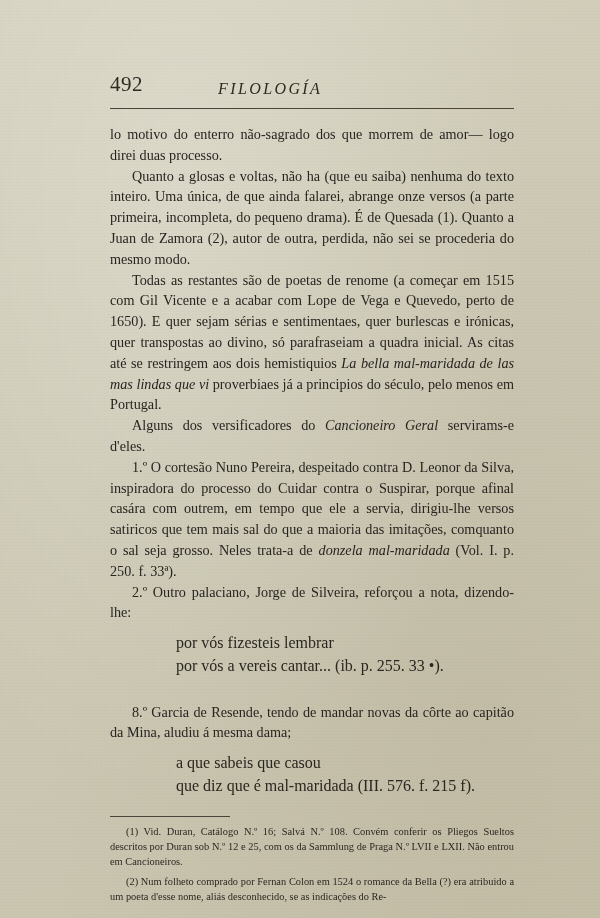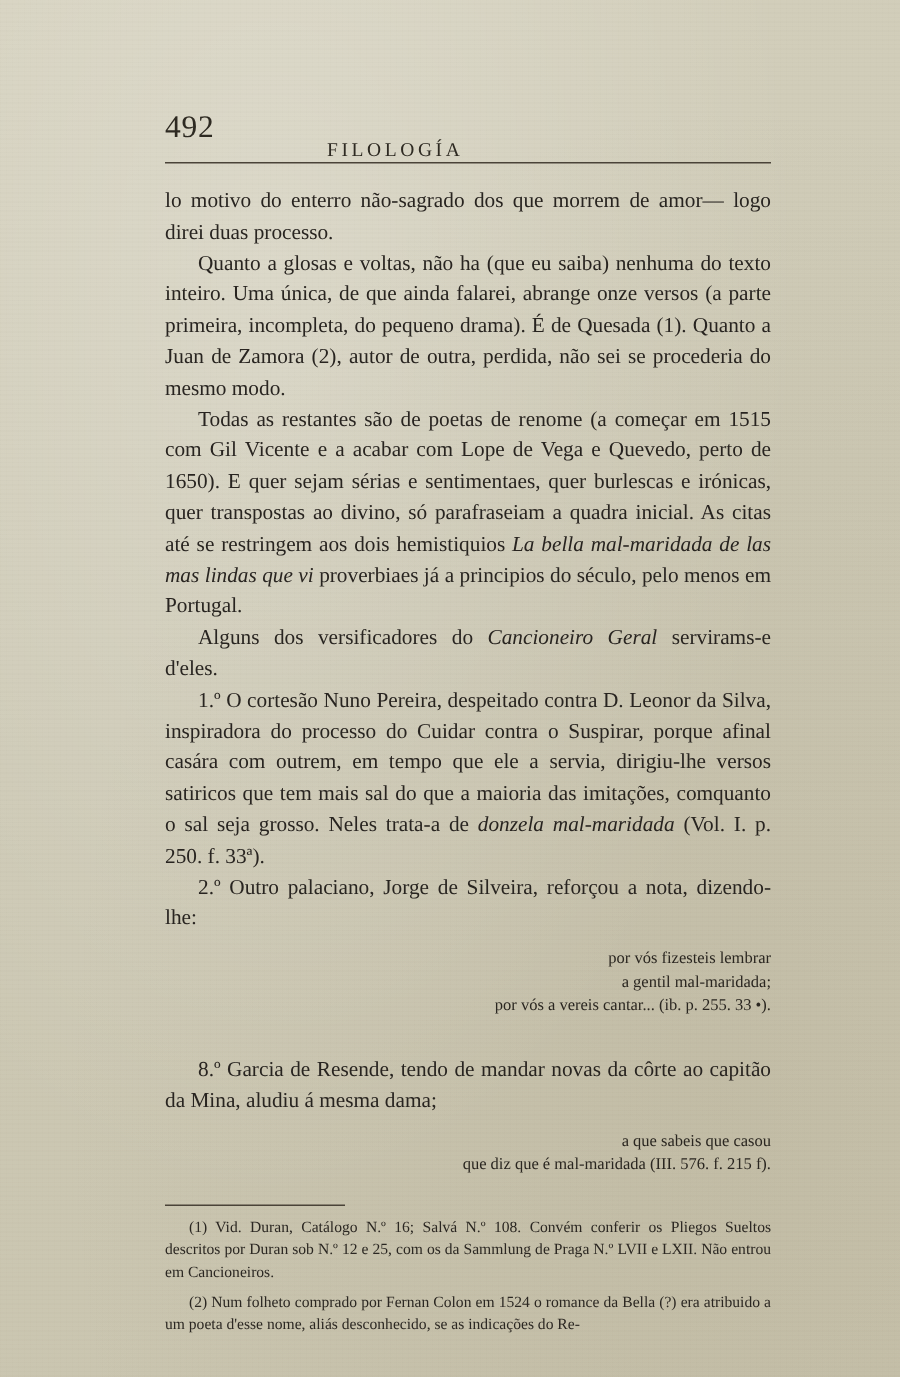--- a/index.html
+++ b/index.html
@@ -48,24 +48,25 @@
     position: absolute;
     left: 0;
     top: 0;
     font-size: 21px;
     color: #2e2a22;
     letter-spacing: 0.5px;
   }
   .runtitle {
     position: absolute;
     left: 108px;
-    top: 20px;
-    font-size: 13px;
+    top: 8px;
+    font-size: 16px;
     letter-spacing: 2.4px;
     color: #2e2a22;
+    font-style: italic;
   }
   .rule {
     position: absolute;
     left: 0;
     top: 36px;
     width: 404px;
     height: 1px;
     background: #4a4338;
   }
   .body-text {
@@ -84,24 +85,24 @@
     text-indent: 0;
   }
   .body-text p + p {
     margin-top: 0;
   }
   i, .ital {
     font-style: italic;
   }
   .verse {
     margin: 9px 0 0 66px;
-    font-size: 11px;
+    font-size: 16px;
     line-height: 1.42;
     color: #2a2620;
-    text-align: right;
+    text-align: left;
   }
   .verse div {
     white-space: nowrap;
   }
   .gap-md { height: 14px; }
   .footnote-rule {
     margin: 18px 0 8px 0;
     width: 120px;
     height: 1px;
     background: #4a4338;
@@ -152,21 +153,20 @@
       <p class="noindent">lo motivo do enterro não-sagrado dos que morrem de amor— logo direi duas processo.</p>
       <p>Quanto a glosas e voltas, não ha (que eu saiba) nenhuma do texto inteiro. Uma única, de que ainda falarei, abrange onze versos (a parte primeira, incompleta, do pequeno drama). É de Quesada (1). Quanto a Juan de Zamora (2), autor de outra, perdida, não sei se procederia do mesmo modo.</p>
       <p><span>Todas as restantes são de poetas de renome (a começar em 1515 com Gil Vicente e a acabar com Lope de Vega e Quevedo, perto de 1650). E quer sejam sérias e sentimentaes, quer burlescas e irónicas, quer transpostas ao divino, só parafraseiam a quadra inicial. As citas até se restringem aos dois hemistiquios </span><i>La bella mal-maridada de las mas lindas que vi</i><span> proverbiaes já a principios do século, pelo menos em Portugal.</span></p>
       <p><span>Alguns dos versificadores do </span><i>Cancioneiro Geral</i><span> servirams-e d'eles.</span></p>
       <p><span>1.º  O cortesão Nuno Pereira, despeitado contra D. Leonor da Silva, inspiradora do processo do Cuidar contra o Suspirar, porque afinal casára com outrem, em tempo que ele a servia, dirigiu-lhe versos satiricos que tem mais sal do que a maioria das imitações, comquanto o sal seja grosso. Neles trata-a de </span><i>donzela mal-maridada</i><span> (Vol. I. p. 250. f. 33ª).</span></p>
       <p>2.º  Outro palaciano, Jorge de Silveira, reforçou a nota, dizendo-lhe:</p>
     </div>
 
     <div class="verse">
       <div>por vós fizesteis lembrar</div>
-      <div>a gentil mal-maridada;</div>
       <div>por vós a vereis cantar... (ib. p. 255. 33 •).</div>
     </div>
 
     <div class="gap-md"></div>
 
     <div class="body-text">
       <p>8.º  Garcia de Resende, tendo de mandar novas da côrte ao capitão da Mina, aludiu á mesma dama;</p>
     </div>
 
     <div class="verse">

